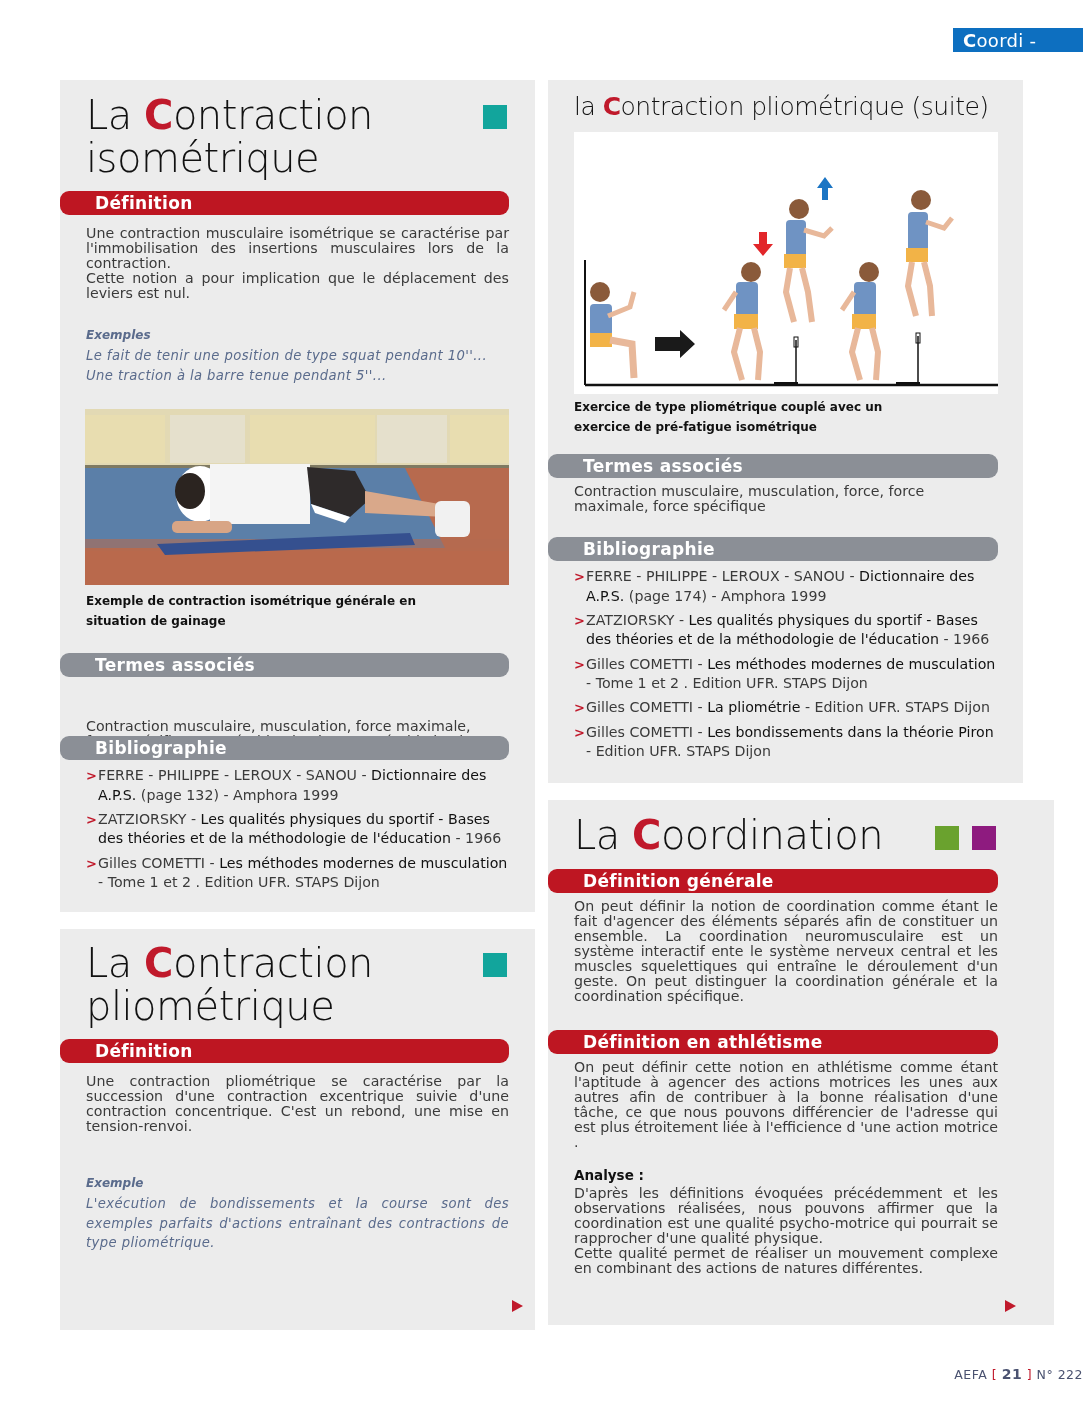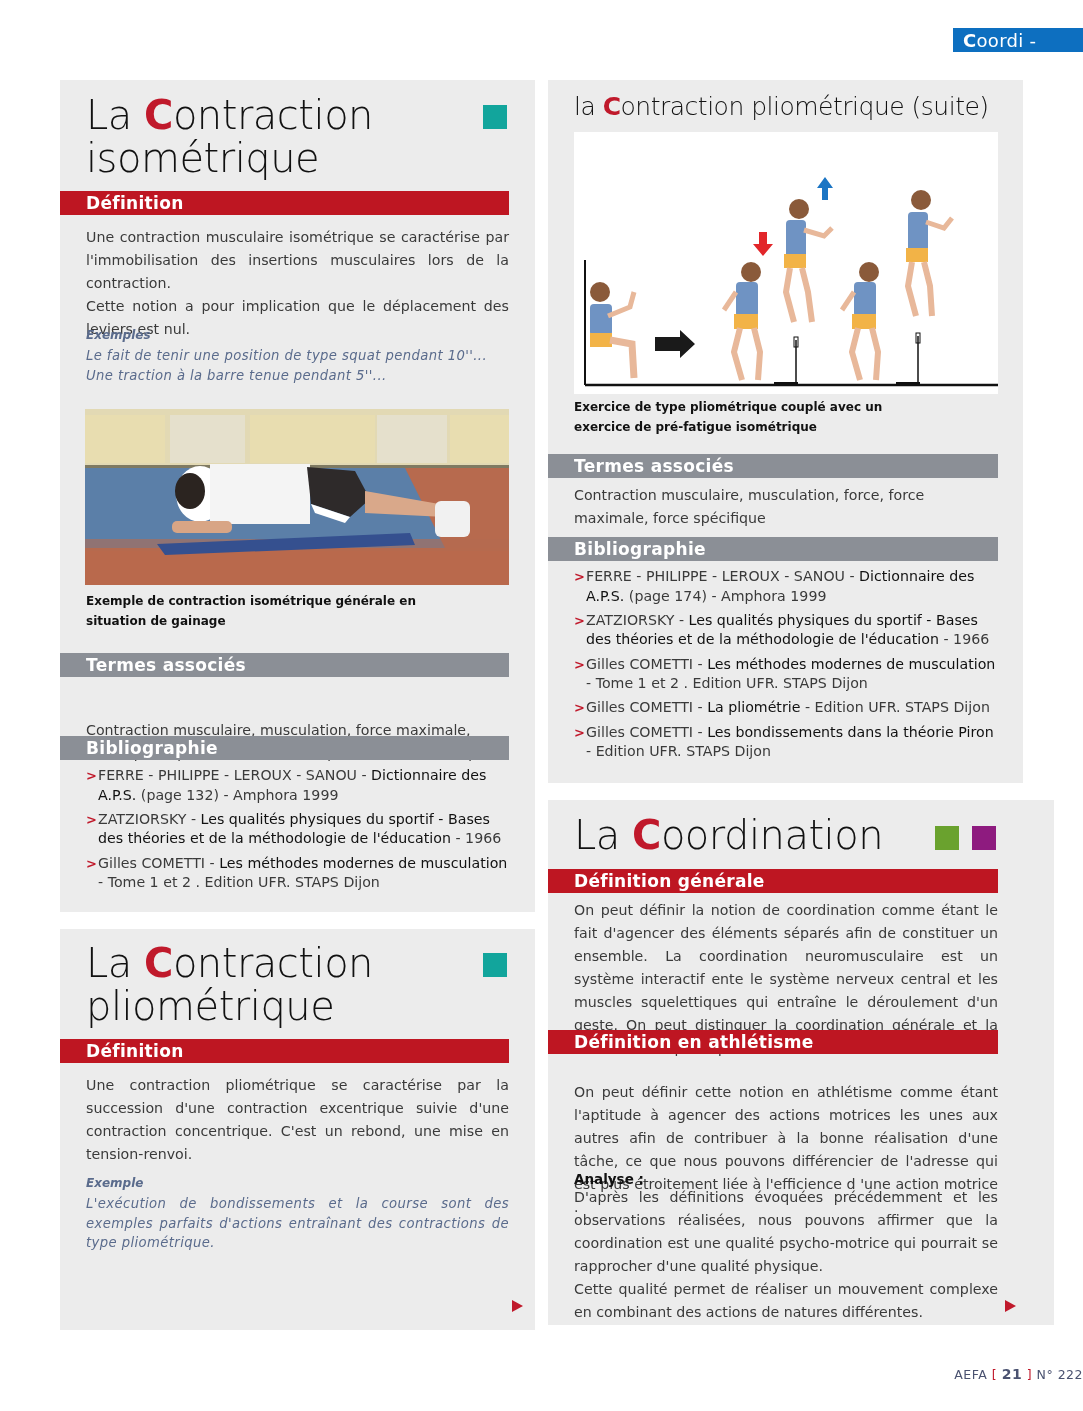--- a/index.html
+++ b/index.html
@@ -7,24 +7,24 @@
          font-family:"DejaVu Sans", sans-serif; color:#333; }
   .tab { position:absolute; left:953px; top:28px; width:130px; height:24px; background:#0d6fc0; color:#fff;
          font-size:18px; line-height:26px; padding-left:10px; box-sizing:border-box; letter-spacing:0.3px; }
   .tab b { font-weight:bold; }
   .card { position:absolute; background:#ececec; box-sizing:border-box; }
   .title { position:absolute; left:26px; font-family:"DejaVu Sans", sans-serif; font-weight:300; color:#111;
            font-size:40px; line-height:43px; letter-spacing:-0.5px; }
   .title .cap { color:#c0192b; font-weight:bold; }
   .sq { position:absolute; width:24px; height:24px; }
   .band { position:absolute; left:0; height:24px; color:#fff; font-weight:bold; font-size:17px; line-height:25px;
-          padding-left:26px; box-sizing:border-box; letter-spacing:0.3px; }
+          padding-left:35px; box-sizing:border-box; letter-spacing:0.3px;border-radius:9px; }
   .band.red { background:#be1622; }
   .band.grey { background:#8b8f96; }
-  .txt { position:absolute; left:26px; font-size:14.2px; line-height:23px; color:#3a3a3a; text-align:justify; }
+  .txt { position:absolute; left:26px; font-size:14.2px; line-height:15px; color:#3a3a3a; text-align:justify; }
   .ex-label { position:absolute; left:26px; font-size:12px; font-weight:bold; font-style:italic; color:#5a6b8c; }
   .ex { position:absolute; left:26px; font-size:13.2px; line-height:19.6px; font-style:italic; color:#5a6b8c; letter-spacing:0.4px; text-align:justify; }
   .caption { position:absolute; left:26px; font-size:12px; line-height:19.5px; font-weight:bold; color:#111; }
   .bib { position:absolute; left:26px; list-style:none; margin:0; padding:0; font-size:14.2px; line-height:19.6px; color:#3a3a3a; }
   .bib li { position:relative; padding-left:12px; margin-bottom:4.6px; }
   .bib li .chev { position:absolute; left:0; top:0; color:#c0192b; font-weight:bold; font-size:13px; }
   .bib .em { color:#111; }
   .next { position:absolute; width:0; height:0; border-top:6px solid transparent; border-bottom:6px solid transparent; border-left:11px solid #c0192b; }
   .photo { position:absolute; left:25px; top:329px; width:424px; height:176px; overflow:hidden; }
   .illus { position:absolute; left:26px; top:52px; width:424px; height:262px; background:#fff; }
@@ -180,21 +180,21 @@
   <div class="title" style="top:14px;">
     <span>La </span><span class="cap">C</span><span>oordination</span>
   </div>
   <div class="sq" style="left:387px; top:26px; background:#6aa22e;"></div>
   <div class="sq" style="left:424px; top:26px; background:#8e1b7f;"></div>
 
   <div class="band red" style="top:69px; width:450px;">Définition générale</div>
   <div class="txt" style="top:99px; width:424px;">On peut définir la notion de coordination comme étant le fait d'agencer des éléments séparés afin de constituer un ensemble. La coordination neuromusculaire est un système interactif ente le système nerveux central et les muscles squelettiques qui entraîne le déroulement d'un geste. On peut distinguer la coordination générale et la coordination spécifique.</div>
 
   <div class="band red" style="top:230px; width:450px;">Définition en athlétisme</div>
-  <div class="txt" style="top:260px; width:424px;margin-top:21px;">On peut définir cette notion en athlétisme comme étant l'aptitude à agencer des actions motrices les unes aux autres afin de contribuer à la bonne réalisation d'une tâche, ce que nous pouvons différencier de l'adresse qui est plus étroitement liée à l'efficience d 'une action motrice .</div>
+  <div class="txt" style="top:260px; width:424px;">On peut définir cette notion en athlétisme comme étant l'aptitude à agencer des actions motrices les unes aux autres afin de contribuer à la bonne réalisation d'une tâche, ce que nous pouvons différencier de l'adresse qui est plus étroitement liée à l'efficience d 'une action motrice .</div>
 
   <div class="txt" style="top:368px; font-weight:bold; color:#111; font-size:13.5px;">Analyse :</div>
   <div class="txt" style="top:386px; width:424px;">
     <div>D'après les définitions évoquées précédemment et les observations réalisées, nous pouvons affirmer que la coordination est une qualité psycho-motrice qui pourrait se rapprocher d'une qualité physique.</div>
     <div>Cette qualité permet de réaliser un mouvement complexe en combinant des actions de natures différentes.</div>
   </div>
   <div class="next" style="left:457px; top:500px;"></div>
 </div>
 
 <div class="footer">

